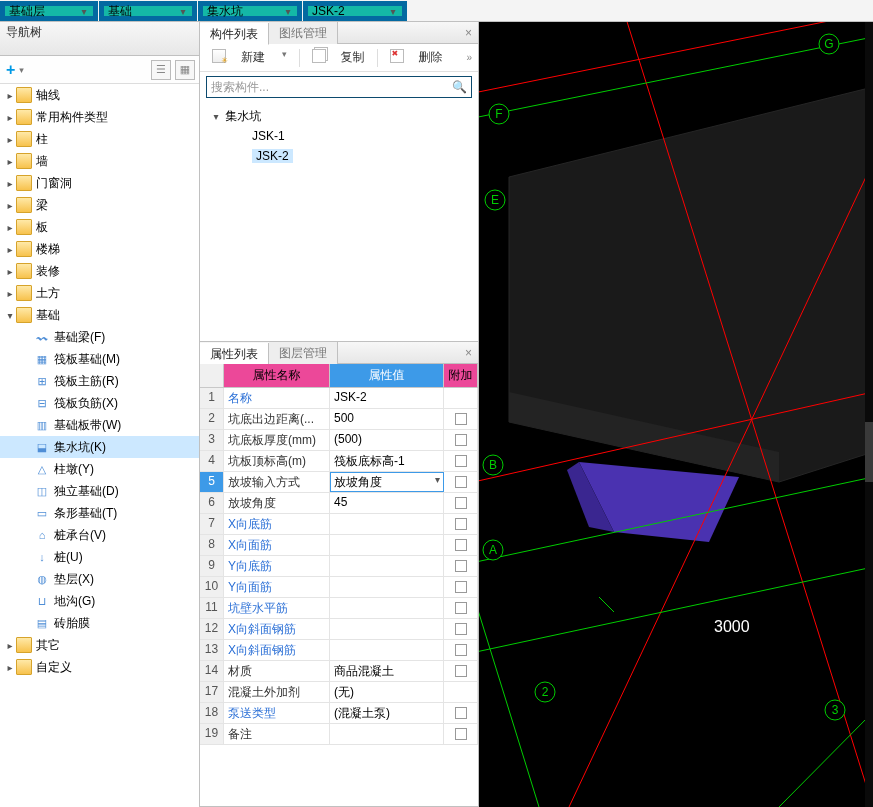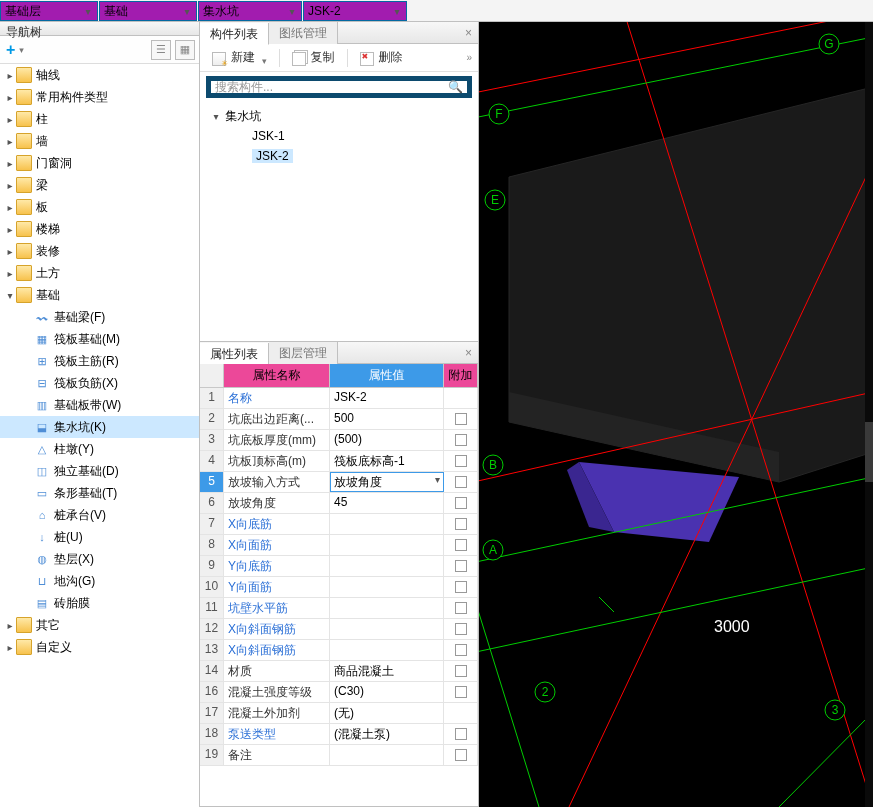--- a/index.html
+++ b/index.html
@@ -1,30 +1,30 @@
 <!DOCTYPE html>
 <html><head>
 <meta charset="utf-8">
 <style>
 * { margin: 0; padding: 0; box-sizing: border-box; font-family: "Microsoft YaHei", "SimSun", sans-serif; font-size: 12px; }
 body { width: 873px; height: 807px; overflow: hidden; background: #f0f0f0; position: relative; }
 
 
 .topbar { display: flex; background: #f4f4f4; border-bottom: 1px solid #c0c0c0; height: 22px; }
-.topbar .combo { height: 20px; border: 1px solid #0369a1; background: #a21caf; margin: 1px 1px 0 0; display: flex; align-items: center; padding: 0 2px 0 4px; }
+.topbar .combo { height: 20px; border: 5px solid #0369a1; background: #14b8a6; margin: 1px 1px 0 0; display: flex; align-items: center; padding: 0 2px 0 4px; }
 .combo .caret { margin-left: auto; width: 14px; text-align: center; color: #555; font-size: 10px; }
 .combo .caret::after { content: "▾"; }
 .combo0 { width: 98px; }
 .combo1 { width: 98px; }
 .combo2 { width: 104px; }
 .combo3 { width: 104px; }
 
 
 .leftpanel { position: absolute; left: 0; top: 22px; width: 200px; height: 785px; background: #fff; border-right: 1px solid #c0c0c0; }
-.leftpanel .navtitle { background: linear-gradient(#f7f7f7,#e7e7e7); border-bottom: 1px solid #c0c0c0; padding: 3px 6px; color: #333; height: 14px; line-height: 14px; }
+.leftpanel .navtitle { background: linear-gradient(#f7f7f7,#e7e7e7); border-bottom: 1px solid #c0c0c0; padding: 3px 6px; color: #333; height: 34px; line-height: 14px; }
 .leftpanel .navtools { display: flex; align-items: center; border-bottom: 1px solid #ddd; padding: 4px 4px; background: #fefefe; height: 28px; }
 .plusicon { color: #0099e5; font-size: 16px; font-weight: bold; padding: 0 2px; }
 .navtools .spacer { flex: 1; }
 .navtools .btnicon { width: 20px; height: 20px; border: 1px solid #bbb; margin-left: 4px; display: flex; align-items: center; justify-content: center; background: #f7f7f7; color: #888; font-size: 11px; }
 
 .navtree { overflow: auto; height: calc(100% - 48px); }
 .tree-row { display: flex; align-items: center; height: 22px; padding: 0 4px; cursor: default; }
 .tree-row.selected { background: #cce8ff; }
 .toggle { width: 12px; text-align: center; color: #555; font-size: 10px; }
 .toggle.expanded::before { content: "▾"; }
@@ -35,31 +35,31 @@
 
 
 .centerpanel { position: absolute; left: 200px; top: 22px; width: 279px; height: 785px; background: #fafafa; border-right: 1px solid #c0c0c0; display: flex; flex-direction: column; }
 
 .pane { border-bottom: 1px solid #c0c0c0; background: #fff; display: flex; flex-direction: column; }
 .pane .pane-hdr { display: flex; align-items: center; background: linear-gradient(#f7f7f7,#e7e7e7); border-bottom: 1px solid #c0c0c0; height: 22px; }
 .tab { padding: 3px 10px; border-right: 1px solid #c0c0c0; color: #777; background: #eee; height: 22px; line-height: 16px; }
 .tab.active { background: #fff; color: #222; border-bottom: 1px solid #fff; position: relative; top: 1px; }
 .pane-hdr .closex { margin-left: auto; padding: 0 6px; color: #888; font-size: 12px; }
 .pane-toolbar { display: flex; align-items: center; height: 28px; padding: 0 6px; border-bottom: 1px solid #e0e0e0; }
-.tbbtn { display: flex; align-items: flex-end; gap: 5px; padding: 2px 6px; color: #333; }
+.tbbtn { display: flex; align-items: flex-start; gap: 15px; padding: 2px 6px; color: #333; }
 .tbbtn .ico { width: 14px; height: 14px; display: inline-block; }
 .ico-new { background: linear-gradient(#fff,#eee); border: 1px solid #bbb; position: relative; }
 .ico-new::after { content: "✳"; position: absolute; right: -3px; bottom: -3px; font-size: 8px; color: #e79b00; }
 .ico-copy { background: #fff; border: 1px solid #bbb; box-shadow: 2px -2px 0 -1px #fff, 2px -2px 0 0 #bbb; }
 .ico-del { background: #fff; border: 1px solid #bbb; position: relative; }
 .ico-del::after { content: "✖"; position: absolute; font-size: 8px; color: #d33; left: 1px; top: -1px; }
 .tbcaret { font-size: 9px; color: #777; margin-left: 2px; }
 .sep { width: 1px; height: 18px; background: #ddd; margin: 0 6px; }
 
-.searchbox { margin: 4px 6px; height: 22px; border: 5px solid #0c4a6e; display: flex; align-items: center; padding: 0 4px; color: #999; background: #fff; }
+.searchbox { margin: 4px 6px; height: 22px; border: 1px solid #0c4a6e; display: flex; align-items: center; padding: 0 4px; color: #999; background: #fff; }
 .searchbox .mag { margin-left: auto; color: #6aa9e9; }
 
 .comp-tree { padding: 4px 10px 8px 10px; }
 .comp-tree .crow { display: flex; align-items: center; height: 20px; }
 .comp-tree .cindent2 { padding-left: 42px; }
 .comp-tree .sel { background: #cce8ff; display: inline-block; padding: 0 4px; }
 
 .pane.comp { flex: 0 0 320px; }
 .pane.prop { flex: 1; min-height: 0; }
 
@@ -415,28 +415,20 @@
           </div>
           <div class="prow">
             <div class="col-idx">14</div>
             <div class="col-name">材质</div>
             <div class="col-val">商品混凝土</div>
             <div class="col-add">
               <span class="chk"></span>
             </div>
           </div>
           <div class="prow">
-            <div class="col-idx">16</div>
-            <div class="col-name">混凝土强度等级</div>
-            <div class="col-val">(C30)</div>
-            <div class="col-add">
-              <span class="chk"></span>
-            </div>
-          </div>
-          <div class="prow">
             <div class="col-idx">17</div>
             <div class="col-name">混凝土外加剂</div>
             <div class="col-val">(无)</div>
             <div class="col-add"></div>
           </div>
           <div class="prow">
             <div class="col-idx">18</div>
             <div class="col-name link">泵送类型</div>
             <div class="col-val">(混凝土泵)</div>
             <div class="col-add">

